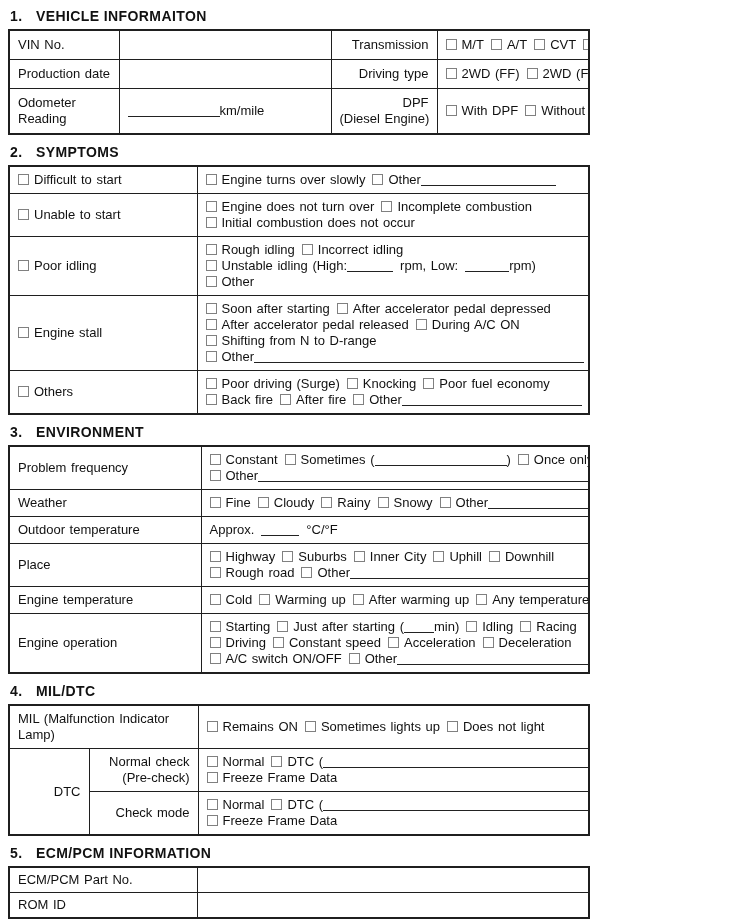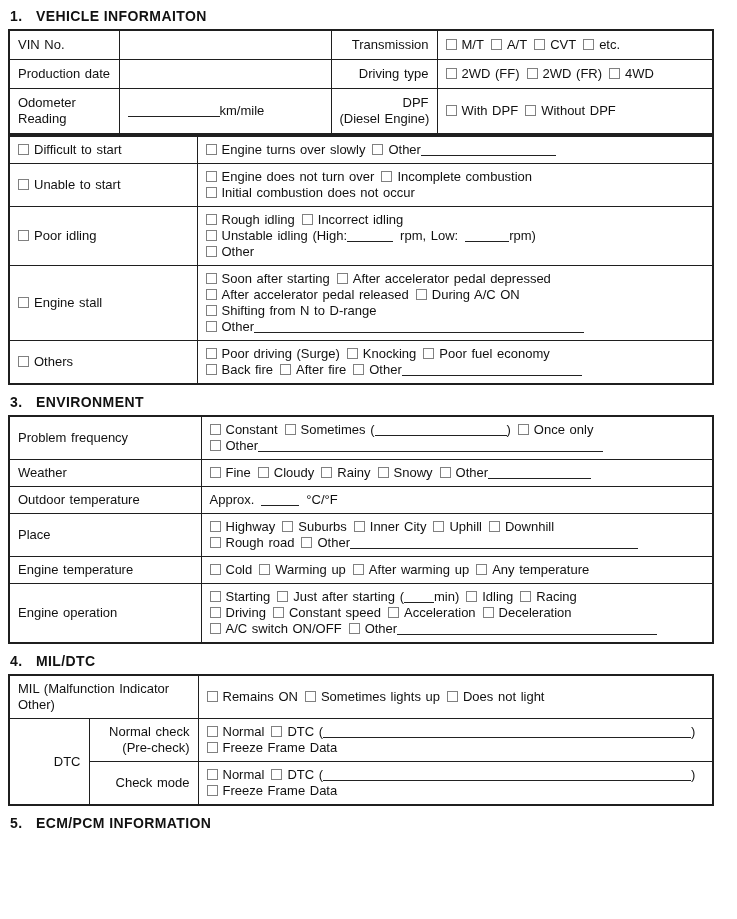--- a/index.html
+++ b/index.html
@@ -1,21 +1,21 @@
 <!DOCTYPE html>
 <html><head>
 <meta charset="utf-8">
 <style>
   html,body{margin:0;padding:0;background:#ffffff;}
   body{width:737px;height:919px;font-family:"Liberation Sans","DejaVu Sans",sans-serif;color:#111;overflow:hidden;}
   .page{padding:7px 8px 0 8px;}
   .sec-head{margin:9px 2px 5px 2px;font-weight:bold;font-size:14px;letter-spacing:.4px;line-height:16px;}
   .sec-head.first{margin-top:1px;}
   .sec-num{display:inline-block;width:26px;}
-  table{border-collapse:collapse;width:706px;table-layout:fixed;border:2px solid #1f1f1f;}
+  table{border-collapse:collapse;width:582px;table-layout:fixed;border:2px solid #1f1f1f;}
   td{border:1.4px solid #1f1f1f;padding:5px 8px;font-size:13px;vertical-align:middle;word-spacing:1px;line-height:16px;overflow:hidden;}
   .t1 td{padding:6px 8px;}
   .t5 td{padding:4px 8px;}
   td.center{text-align:right;}
   .line{line-height:16px;white-space:nowrap;}
   .cb{display:inline-block;width:9px;height:9px;border:1.3px solid #808080;background:#fff;margin-right:5px;vertical-align:-1px;}
   .opt,.txt{display:inline;}
   .gap{display:inline-block;width:7px;}
   .blank{display:inline-block;height:10px;border-bottom:1.4px solid #222;vertical-align:-2px;}
 </style>
@@ -63,20 +63,23 @@
             <div class="line"><span class="txt">DPF</span></div>
             <div class="line"><span class="txt">(Diesel Engine)</span></div>
           </td>
           <td>
             <div class="line"><span class="opt"><span class="cb"></span><span class="lab">With DPF</span></span><span class="gap"></span><span class="opt"><span class="cb"></span><span class="lab">Without DPF</span></span></div>
           </td>
         </tr>
       </tbody>
   </table>
 
+  <div class="sec-head">
+    <span class="sec-num">2.</span><span class="sec-title">SYMPTOMS</span>
+  </div>
   <table class="t2">
     <colgroup>
         <col style="width:188px">
         <col>
       </colgroup>
     <tbody>
         <tr>
           <td>
             <div class="line"><span class="opt"><span class="cb"></span><span class="lab">Difficult to start</span></span></div>
           </td>
@@ -184,21 +187,21 @@
   <table class="t4">
     <colgroup>
         <col style="width:80px">
         <col style="width:109px">
         <col>
       </colgroup>
     <tbody>
         <tr>
           <td colspan="2">
             <div class="line"><span class="txt">MIL (Malfunction Indicator</span></div>
-            <div class="line"><span class="txt">Other)</span></div>
+            <div class="line"><span class="txt">Lamp)</span></div>
           </td>
           <td>
             <div class="line"><span class="opt"><span class="cb"></span><span class="lab">Remains ON</span></span><span class="gap"></span><span class="opt"><span class="cb"></span><span class="lab">Sometimes lights up</span></span><span class="gap"></span><span class="opt"><span class="cb"></span><span class="lab">Does not light</span></span></div>
           </td>
         </tr>
         <tr>
           <td rowspan="2" class="center"><span>DTC</span></td>
           <td class="center">
             <div class="line"><span class="txt">Normal check</span></div>
             <div class="line"><span class="txt">(Pre-check)</span></div>
@@ -214,14 +217,30 @@
             <div class="line"><span class="opt"><span class="cb"></span><span class="lab">Normal</span></span><span class="gap"></span><span class="opt"><span class="cb"></span><span class="lab">DTC (</span></span><span class="blank" style="width: 368px;"></span><span class="txt">)</span></div>
             <div class="line"><span class="opt"><span class="cb"></span><span class="lab">Freeze Frame Data</span></span></div>
           </td>
         </tr>
       </tbody>
   </table>
 
   <div class="sec-head">
     <span class="sec-num">5.</span><span class="sec-title">ECM/PCM INFORMATION</span>
   </div>
+  <table class="t5">
+    <colgroup>
+        <col style="width:188px">
+        <col>
+      </colgroup>
+    <tbody>
+        <tr>
+          <td><span>ECM/PCM Part No.</span></td>
+          <td></td>
+        </tr>
+        <tr>
+          <td><span>ROM ID</span></td>
+          <td></td>
+        </tr>
+      </tbody>
+  </table>
 
 </div>
 
 </body></html>

